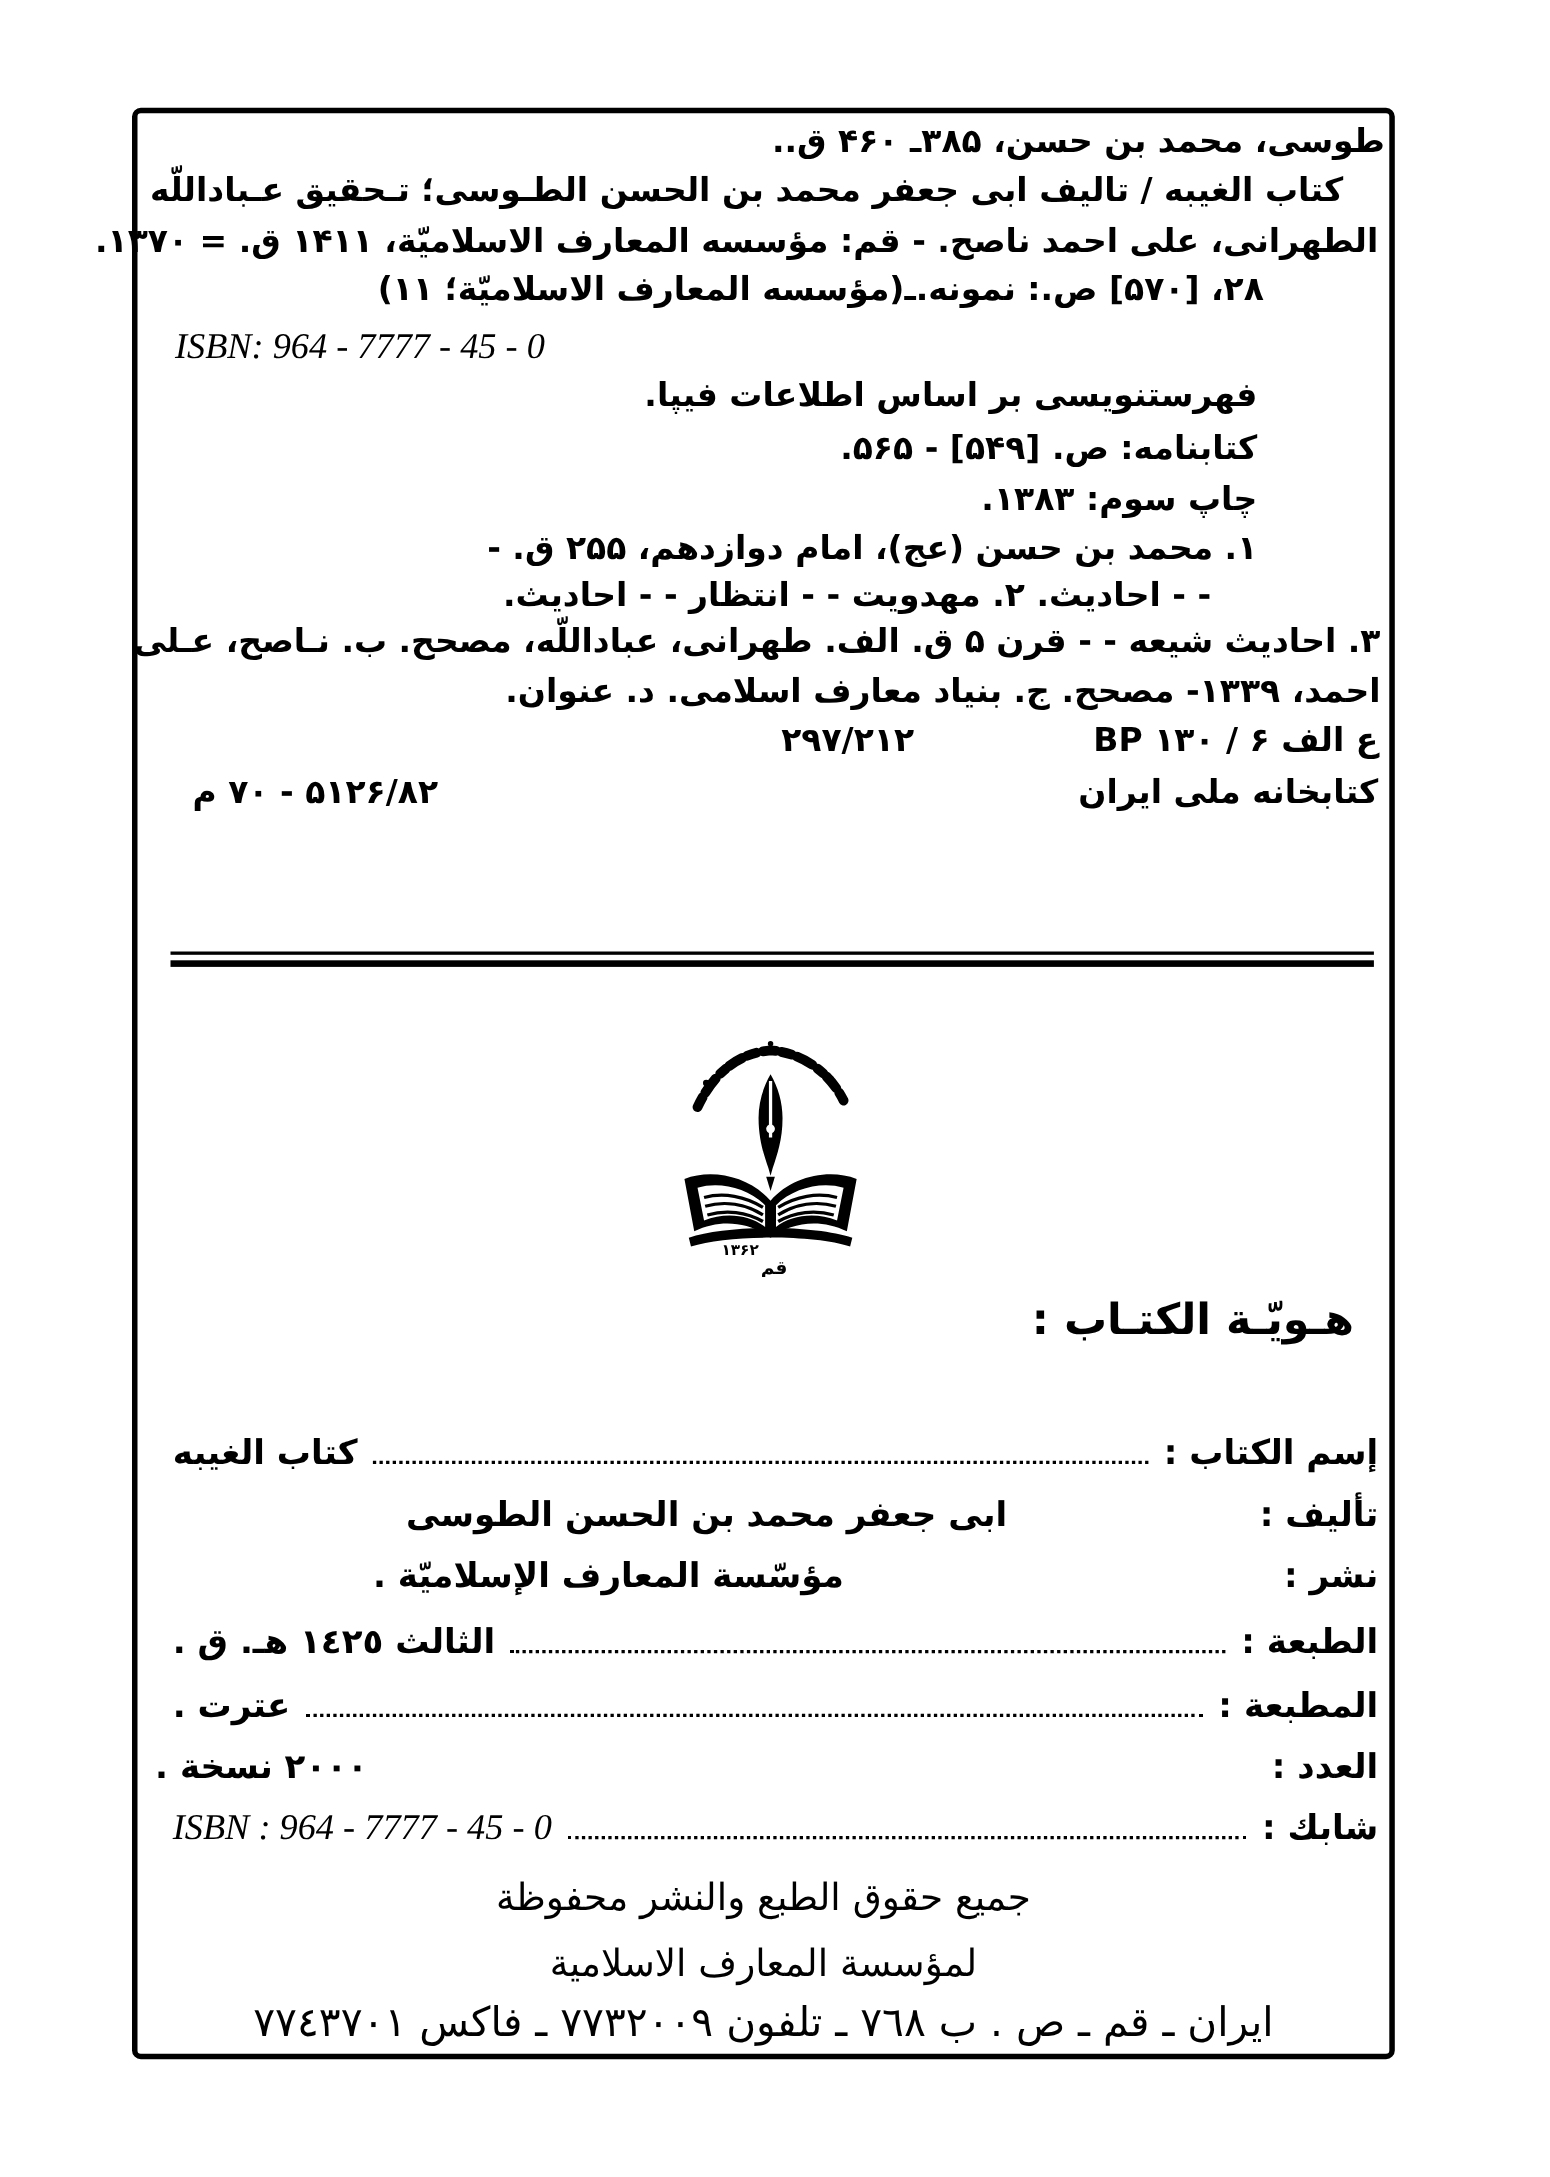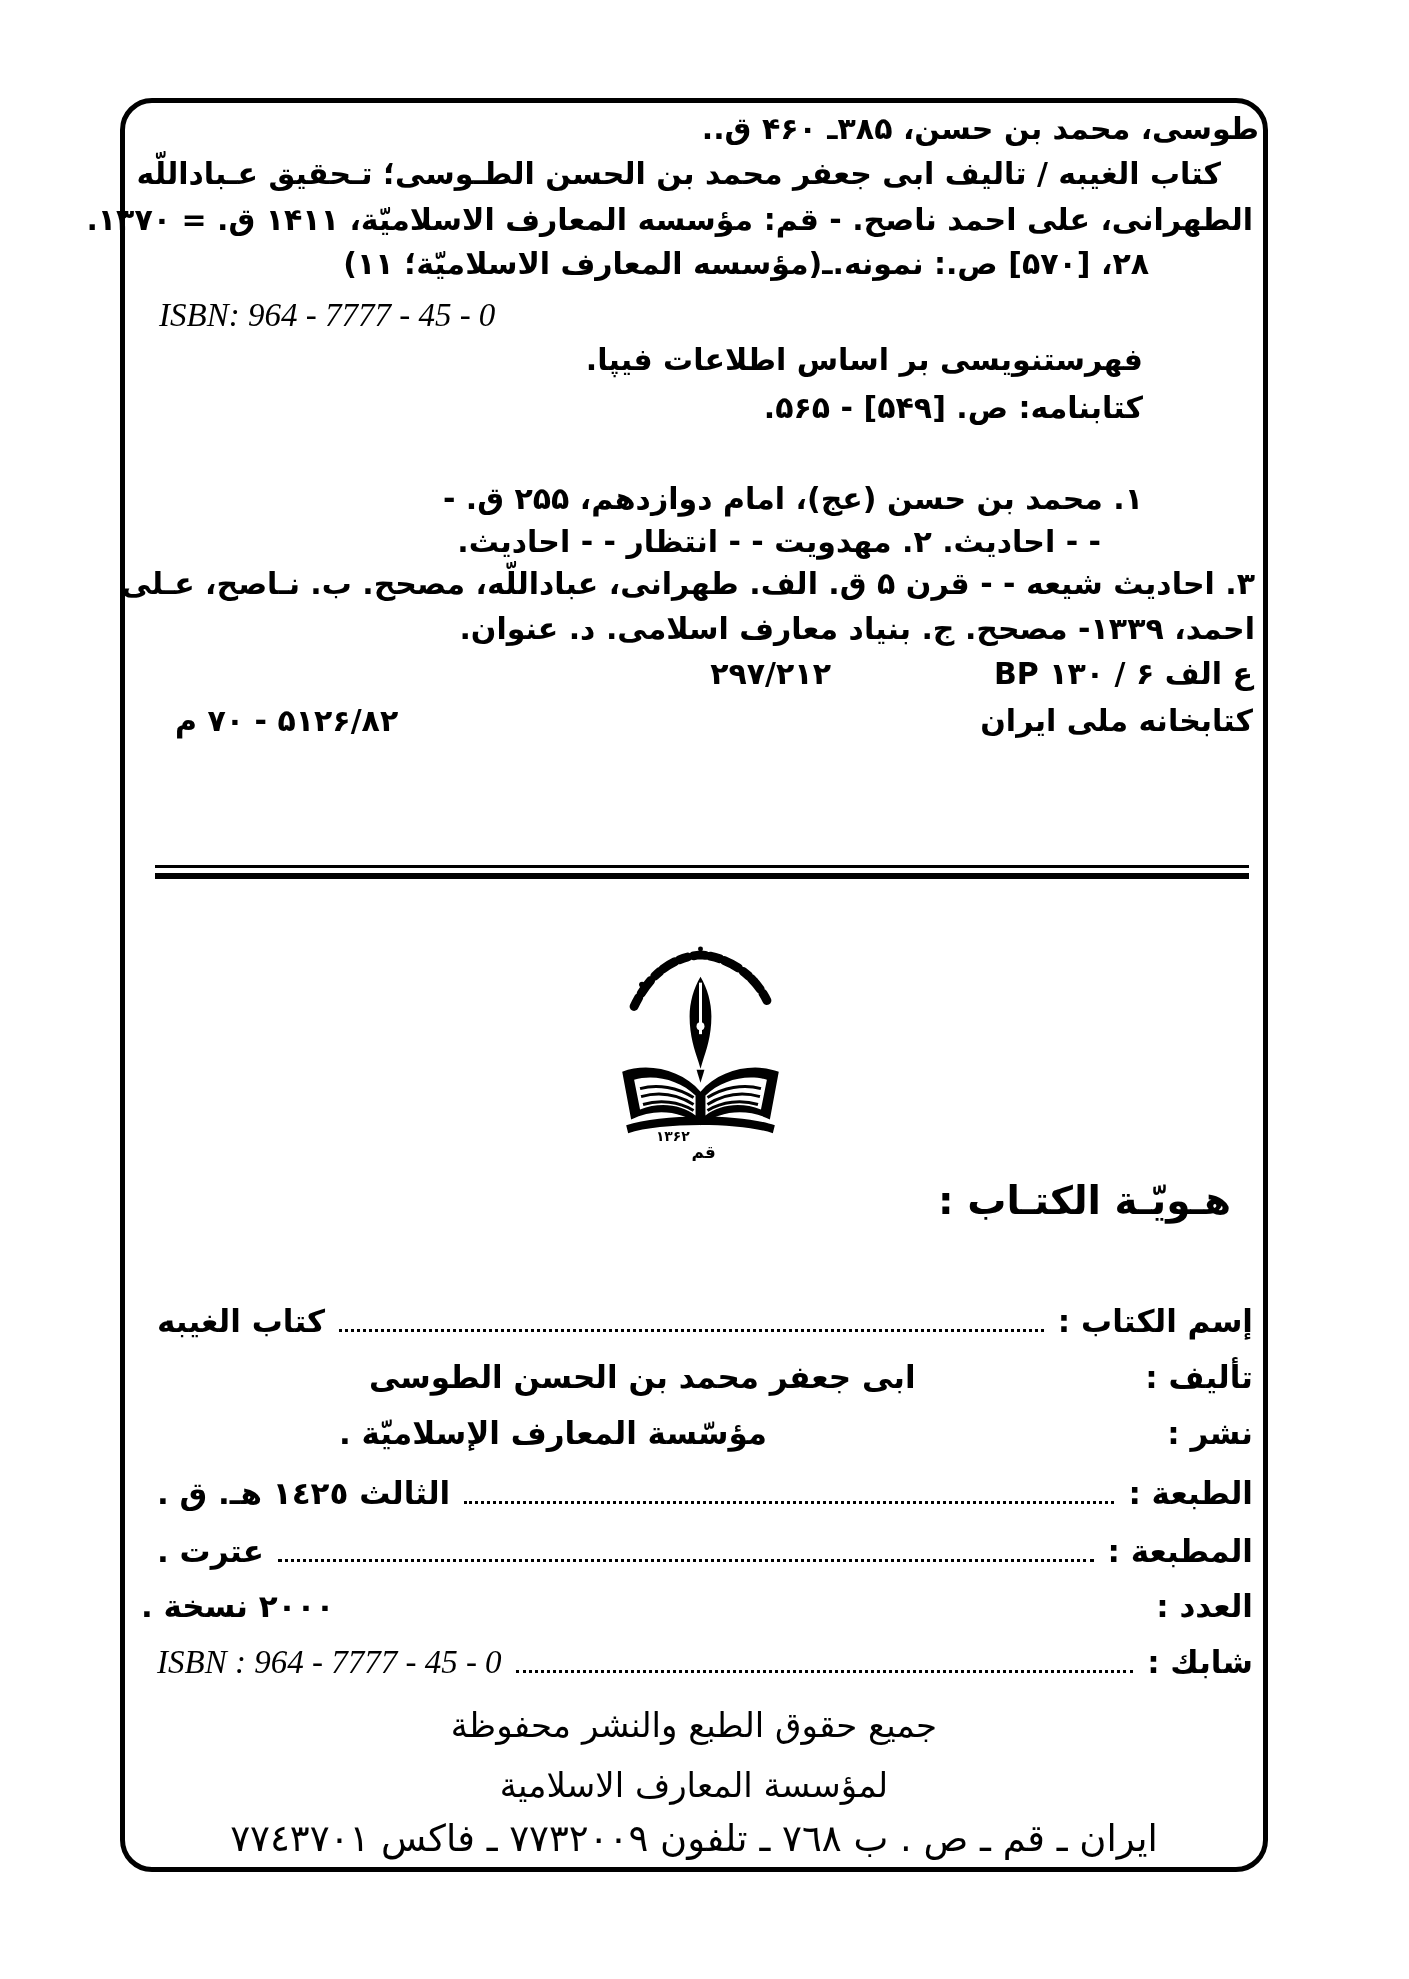--- a/index.html
+++ b/index.html
@@ -1,19 +1,19 @@
 <!DOCTYPE html>
 <html lang="fa"><head>
 <meta charset="utf-8">
 <style>
   html,body{margin:0;padding:0;background:#ffffff;}
   .page{position:relative;width:1409px;height:1979px;background:#ffffff;color:#000;
         font-family:"DejaVu Sans",sans-serif;overflow:hidden;}
   .box{position:absolute;left:120px;top:98px;width:1148px;height:1774px;
-       border:5px solid #000;border-radius:32px;box-sizing:border-box;background:#fff;}
+       border:5px solid #000;border-radius:8px;box-sizing:border-box;background:#fff;}
   
   .cat{position:absolute;left:10px;right:0;direction:rtl;text-align:right;
        font-weight:bold;font-size:30px;line-height:1.2;white-space:nowrap;}
   .l1{top:8px;padding-right:4px;}
   .l2{top:53px;padding-right:42px;}
   .l3{top:99px;padding-right:10px;}
   .l4{top:143px;padding-right:114px;}
   .latin{font-family:"Liberation Serif",serif;font-weight:normal;font-style:italic;}
   .isbn-top{position:absolute;top:194px;left:34px;direction:ltr;font-size:33px;white-space:nowrap;}
   .fipa{top:239px;padding-right:120px;}
@@ -64,20 +64,21 @@
 <div class="page">
   <div class="box">
 
     <div class="cat l1">طوسى، محمد بن حسن، ۳۸۵ـ ۴۶۰ ق..</div>
     <div class="cat l2">كتاب الغيبه / تاليف ابى جعفر محمد بن الحسن الطـوسى؛ تـحقيق عـباداللّه</div>
     <div class="cat l3">الطهرانى، على احمد ناصح. - قم: مؤسسه المعارف الاسلاميّة، ۱۴۱۱ ق. = ۱۳۷۰.</div>
     <div class="cat l4">۲۸، [۵۷۰] ص.: نمونه.ـ(مؤسسه المعارف الاسلاميّة؛ ۱۱)</div>
     <div class="isbn-top latin">ISBN: 964 - 7777 - 45 - 0</div>
     <div class="cat fipa">فهرستنويسى بر اساس اطلاعات فيپا.</div>
     <div class="cat ketab">كتابنامه: ص. [۵۴۹] - ۵۶۵.</div>
+    <div class="cat chap">چاپ سوم: ۱۳۸۳.</div>
     <div class="cat s1">۱. محمد بن حسن (عج)، امام دوازدهم، ۲۵۵ ق. -</div>
     <div class="cat s2">- - احاديث. ۲. مهدويت - - انتظار - - احاديث.</div>
     <div class="cat s3a">۳. احاديث شيعه - - قرن ۵ ق. الف. طهرانى، عباداللّه، مصحح. ب. نـاصح، عـلى</div>
     <div class="cat s3b">احمد، ۱۳۳۹- مصحح. ج. بنياد معارف اسلامى. د. عنوان.</div>
 
     <div class="callrow">
       <span class="call"><span>ع الف</span> <span dir="ltr">BP ۱۳۰ / ۶</span></span>
       <span class="dewey">۲۹۷/۲۱۲</span>
     </div>
 

